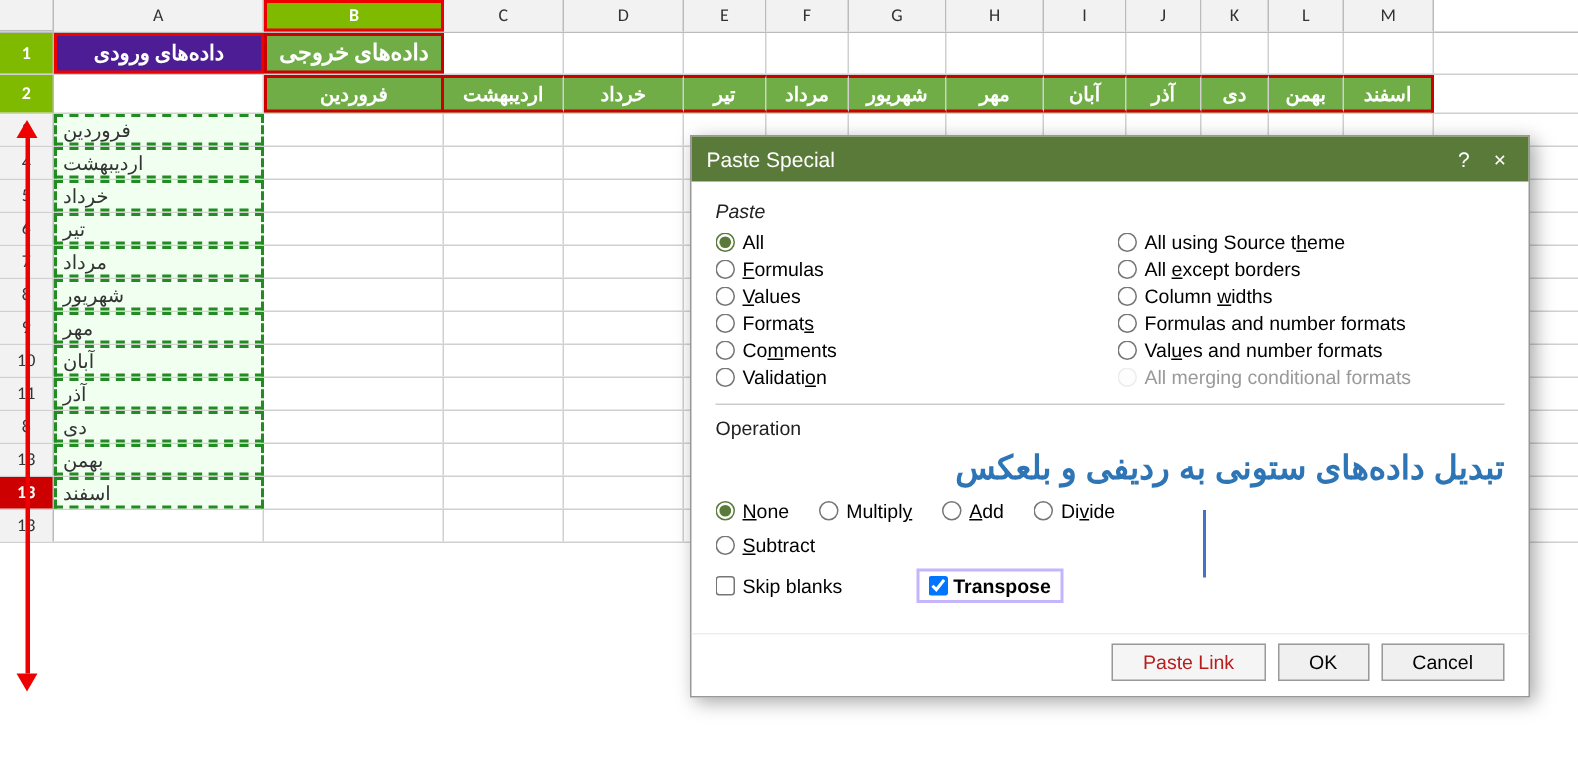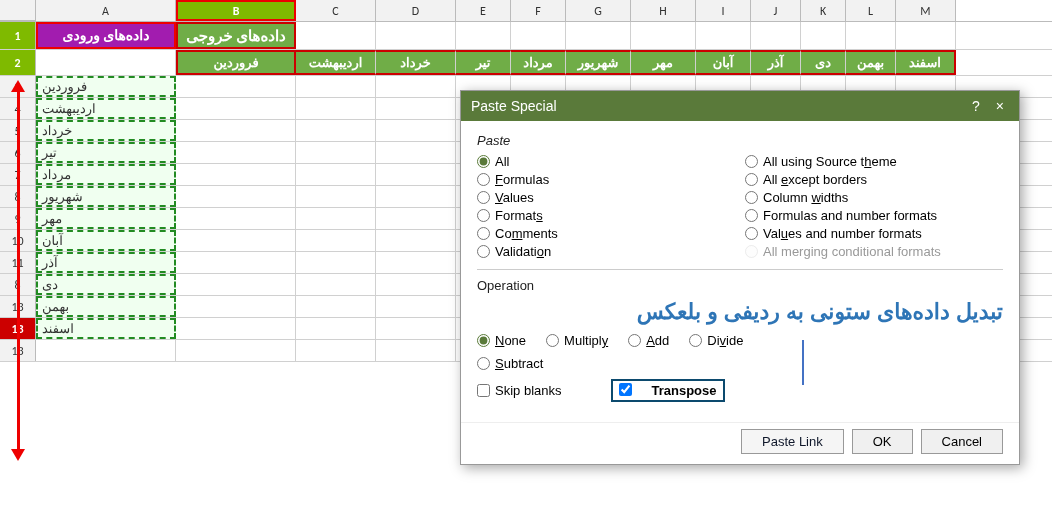--- a/index.html
+++ b/index.html
@@ -115,21 +115,21 @@
     .cell.col-a-content {
       justify-content: flex-end;
       font-size: 13px;
       color: #333;
     }
     .cell.dashed-selection {
       border: 2px dashed #228B22;
       background: #f0fff0;
     }
     .row.row1-special .cell.col-a {
-      background: #a21caf;
+      background: #4c1d95;
       color: #fff;
       font-weight: bold;
       font-size: 14px;
       border: 2px solid #e00;
     }
 
     
     .arrow-vertical {
       position: absolute;
       left: 16px;
@@ -260,46 +260,46 @@
       display: flex;
       align-items: center;
       gap: 5px;
       font-size: 13px;
     }
     .check-item input[type=checkbox] {
       margin: 0;
       accent-color: #5a7a3a;
     }
     .transpose-wrapper {
-      border: 2px solid #0c4a6e;
+      border: 2px solid #c4b5fd;
       padding: 2px 6px;
       display: inline-flex;
-      align-items: flex-start;
-      gap: 19px;
+      align-items: center;
+      gap: 3px;
     }
     .dialog-footer {
       display: flex;
       justify-content: flex-end;
       gap: 8px;
       padding: 6px 16px 10px;
       border-top: 1px solid #eee;
     }
     .btn {
       padding: 4px 20px;
       font-size: 13px;
       cursor: pointer;
       border: 1px solid #999;
       background: #f0f0f0;
     }
     .btn.btn-ok {
       background: #f0f0f0;
       font-weight: normal;
     }
     .btn-paste-link {
-      color: #0f172a;
+      color: #b91c1c;
       cursor: not-allowed;
       background: #f5f5f5;
     }
 
     
     .blue-line {
       position: absolute;
       width: 2px;
       background: #4472c4;
       top: 340px;

